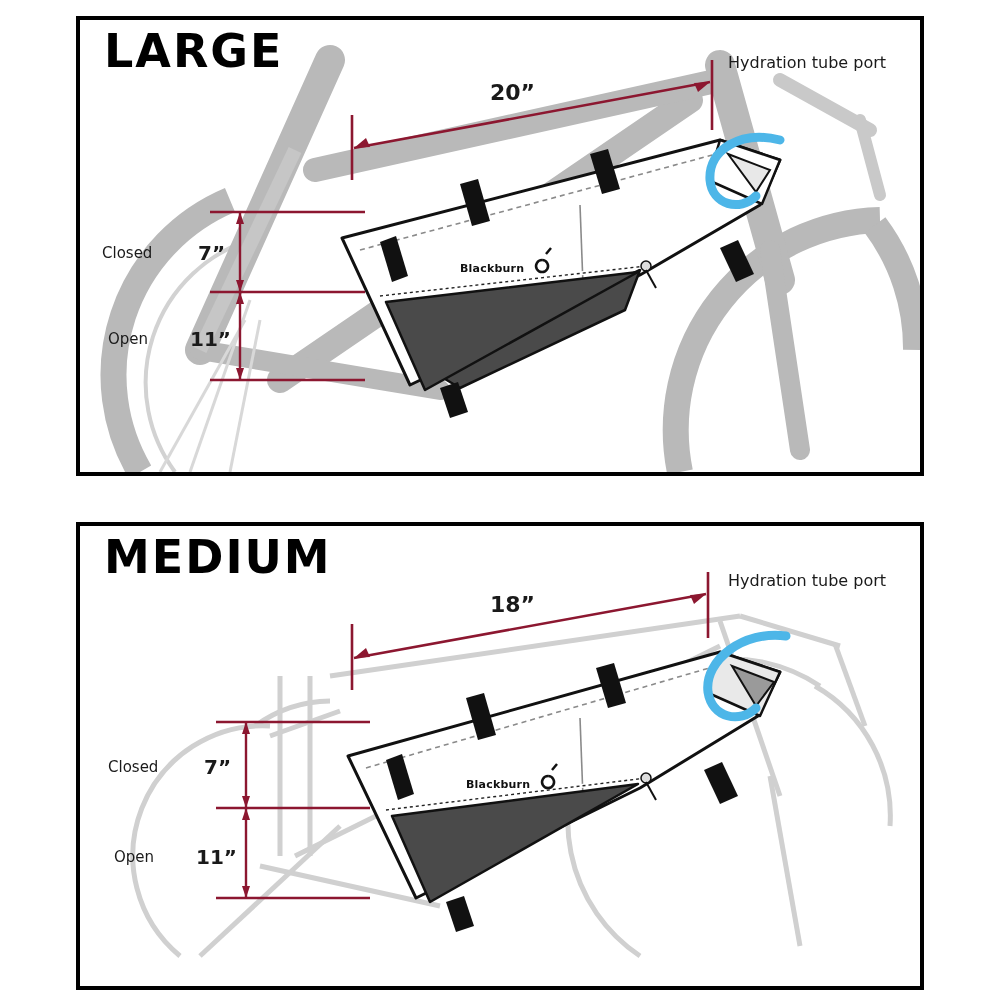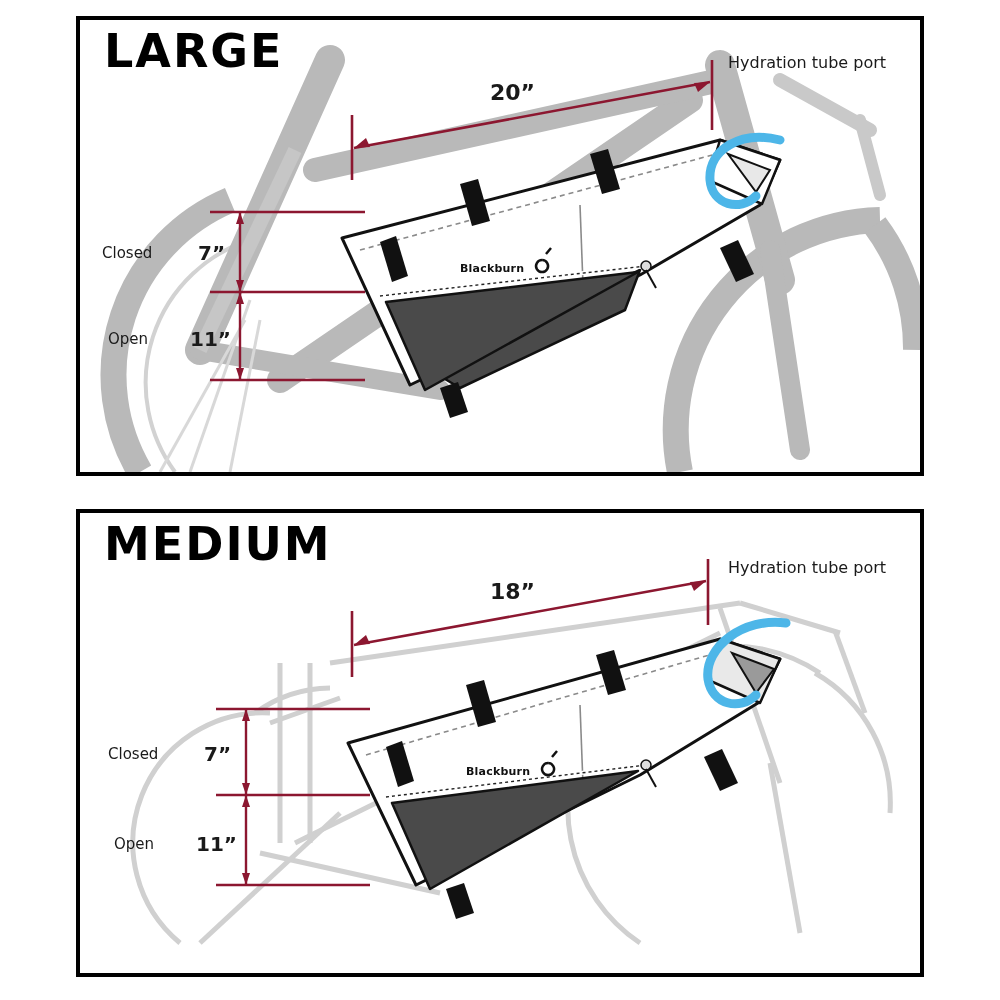--- a/index.html
+++ b/index.html
@@ -1,20 +1,20 @@
 <!DOCTYPE html>
 <html><head>
 <meta charset="utf-8">
 <style>
   html,body{margin:0;padding:0;background:#ffffff;}
   body{width:1000px;height:1000px;font-family:"Liberation Sans",sans-serif;overflow:hidden;}
   .page{position:relative;width:1000px;height:960px;}
   .panel{position:absolute;left:76px;width:848px;border:4px solid #000;box-sizing:border-box;background:#fff;}
   #panel-large{top:16px;height:460px;}
-  #panel-medium{top:509px;height:468px;}
+  #panel-medium{top:522px;height:468px;}
   .panel-title{position:absolute;left:24px;top:8px;font-family:"DejaVu Sans",sans-serif;font-weight:bold;font-size:46px;letter-spacing:2px;color:#000;line-height:1;}
   .svg-wrap{position:absolute;inset:0;}
   svg{display:block;width:100%;height:100%;}
   .lbl{font-family:"DejaVu Sans",sans-serif;fill:#1a1a1a;}
   .lbl-dim{font-family:"DejaVu Sans",sans-serif;font-weight:bold;fill:#1a1a1a;}
   .brand{font-family:"DejaVu Sans",sans-serif;font-weight:bold;fill:#111;font-size:11px;letter-spacing:.2px;}
 </style>
 </head>
 <body>
 

